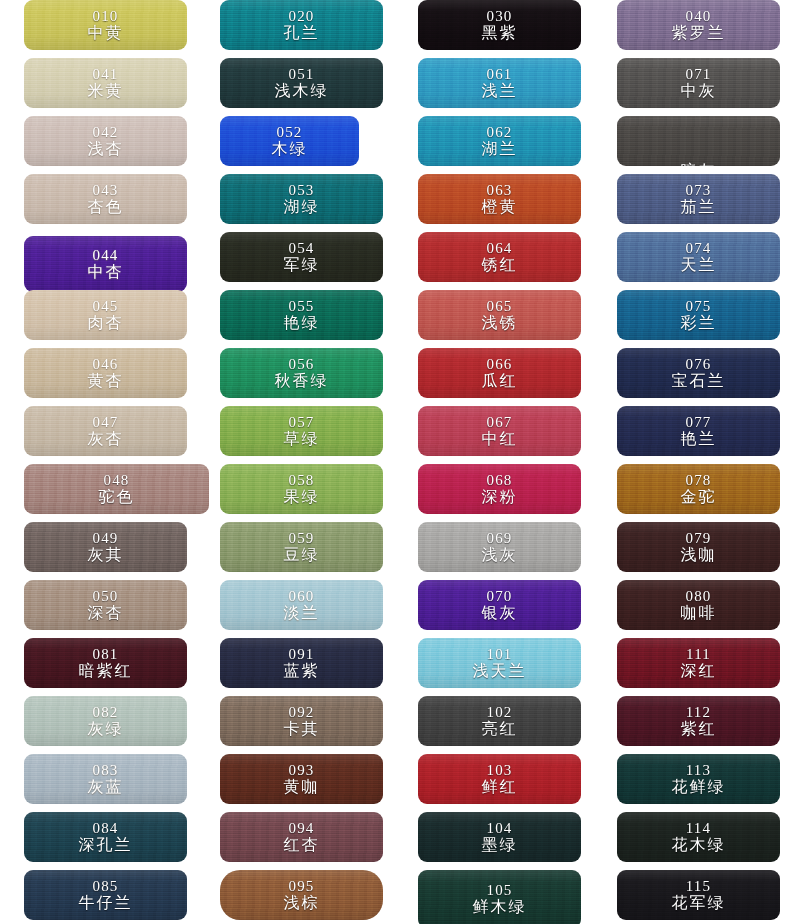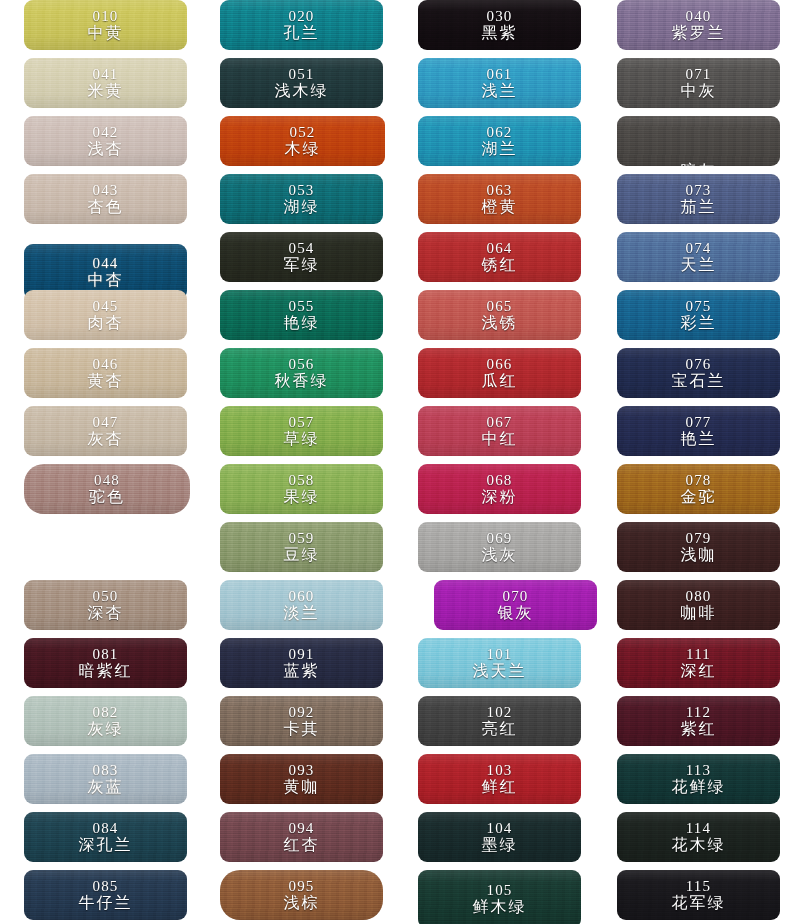--- a/index.html
+++ b/index.html
@@ -138,21 +138,21 @@
       <div class="sw-name">浅兰</div>
     </div>
     <div class="swatch" style="left: 617px; top: 58px; width: 163px; height: 50px; border-radius: 9px; background-color: rgb(83, 81, 79);">
       <div class="sw-code">071</div>
       <div class="sw-name">中灰</div>
     </div>
     <div class="swatch light" style="left: 24px; top: 116px; width: 163px; height: 50px; border-radius: 9px; background-color: rgb(207, 192, 185);">
       <div class="sw-code">042</div>
       <div class="sw-name">浅杏</div>
     </div>
-    <div class="swatch" style="left: 220px; top: 116px; width: 165px; height: 50px; border-radius: 9px; background-color: #c2410c;">
+    <div class="swatch" style="left: 220px; top: 116px; width: 139px; height: 50px; border-radius: 9px; background-color: #1d4ed8;">
       <div class="sw-code">052</div>
       <div class="sw-name">木绿</div>
     </div>
     <div class="swatch" style="left: 418px; top: 116px; width: 163px; height: 50px; border-radius: 9px; background-color: rgb(31, 147, 181);">
       <div class="sw-code">062</div>
       <div class="sw-name">湖兰</div>
     </div>
     <div class="swatch" style="left: 617px; top: 116px; width: 163px; height: 50px; border-radius: 9px; background-color: rgb(74, 71, 68); gap: 44px;">
       <div class="sw-code">072</div>
       <div class="sw-name">暗灰</div>
@@ -166,21 +166,21 @@
       <div class="sw-name">湖绿</div>
     </div>
     <div class="swatch" style="left: 418px; top: 174px; width: 163px; height: 50px; border-radius: 9px; background-color: rgb(188, 74, 36);">
       <div class="sw-code">063</div>
       <div class="sw-name">橙黄</div>
     </div>
     <div class="swatch" style="left: 617px; top: 174px; width: 163px; height: 50px; border-radius: 9px; background-color: rgb(77, 92, 133);">
       <div class="sw-code">073</div>
       <div class="sw-name">茄兰</div>
     </div>
-    <div class="swatch light" style="left: 24px; top: 244px; width: 163px; height: 56px; border-radius: 9px; background-color: #0c4a6e;">
+    <div class="swatch light" style="left: 24px; top: 236px; width: 163px; height: 56px; border-radius: 9px; background-color: #4c1d95;">
       <div class="sw-code">044</div>
       <div class="sw-name">中杏</div>
     </div>
     <div class="swatch" style="left: 220px; top: 232px; width: 163px; height: 50px; border-radius: 9px; background-color: rgb(38, 41, 31);">
       <div class="sw-code">054</div>
       <div class="sw-name">军绿</div>
     </div>
     <div class="swatch" style="left: 418px; top: 232px; width: 163px; height: 50px; border-radius: 9px; background-color: rgb(179, 42, 44);">
       <div class="sw-code">064</div>
       <div class="sw-name">锈红</div>
@@ -230,57 +230,61 @@
       <div class="sw-name">草绿</div>
     </div>
     <div class="swatch" style="left: 418px; top: 406px; width: 163px; height: 50px; border-radius: 9px; background-color: rgb(187, 63, 85);">
       <div class="sw-code">067</div>
       <div class="sw-name">中红</div>
     </div>
     <div class="swatch" style="left: 617px; top: 406px; width: 163px; height: 50px; border-radius: 9px; background-color: rgb(35, 42, 79);">
       <div class="sw-code">077</div>
       <div class="sw-name">艳兰</div>
     </div>
-    <div class="swatch" style="left: 24px; top: 464px; width: 166px; height: 50px; border-radius: 20px; background-color: rgb(168, 134, 127);">
+    <div class="swatch" style="left: 24px; top: 464px; width: 185px; height: 50px; border-radius: 9px; background-color: rgb(168, 134, 127);">
       <div class="sw-code">048</div>
       <div class="sw-name">驼色</div>
     </div>
     <div class="swatch" style="left: 220px; top: 464px; width: 163px; height: 50px; border-radius: 9px; background-color: rgb(139, 178, 85);">
       <div class="sw-code">058</div>
       <div class="sw-name">果绿</div>
     </div>
     <div class="swatch" style="left: 418px; top: 464px; width: 163px; height: 50px; border-radius: 9px; background-color: rgb(187, 32, 77);">
       <div class="sw-code">068</div>
       <div class="sw-name">深粉</div>
     </div>
     <div class="swatch" style="left: 617px; top: 464px; width: 163px; height: 50px; border-radius: 9px; background-color: rgb(160, 103, 28);">
       <div class="sw-code">078</div>
       <div class="sw-name">金驼</div>
     </div>
+    <div class="swatch" style="left: 24px; top: 522px; width: 163px; height: 50px; border-radius: 9px; background-color: rgb(112, 99, 95);">
+      <div class="sw-code">049</div>
+      <div class="sw-name">灰其</div>
+    </div>
     <div class="swatch" style="left: 220px; top: 522px; width: 163px; height: 50px; border-radius: 9px; background-color: rgb(139, 155, 109);">
       <div class="sw-code">059</div>
       <div class="sw-name">豆绿</div>
     </div>
     <div class="swatch" style="left: 418px; top: 522px; width: 163px; height: 50px; border-radius: 9px; background-color: rgb(169, 168, 166);">
       <div class="sw-code">069</div>
       <div class="sw-name">浅灰</div>
     </div>
     <div class="swatch" style="left: 617px; top: 522px; width: 163px; height: 50px; border-radius: 9px; background-color: rgb(58, 32, 32);">
       <div class="sw-code">079</div>
       <div class="sw-name">浅咖</div>
     </div>
     <div class="swatch" style="left: 24px; top: 580px; width: 163px; height: 50px; border-radius: 9px; background-color: rgb(167, 146, 130);">
       <div class="sw-code">050</div>
       <div class="sw-name">深杏</div>
     </div>
     <div class="swatch light" style="left: 220px; top: 580px; width: 163px; height: 50px; border-radius: 9px; background-color: rgb(166, 201, 212);">
       <div class="sw-code">060</div>
       <div class="sw-name">淡兰</div>
     </div>
-    <div class="swatch" style="left: 418px; top: 580px; width: 163px; height: 50px; border-radius: 9px; background-color: #a21caf; margin-left: 16px;">
+    <div class="swatch" style="left: 418px; top: 580px; width: 163px; height: 50px; border-radius: 9px; background-color: #4c1d95;">
       <div class="sw-code">070</div>
       <div class="sw-name">银灰</div>
     </div>
     <div class="swatch" style="left: 617px; top: 580px; width: 163px; height: 50px; border-radius: 9px; background-color: rgb(59, 31, 31);">
       <div class="sw-code">080</div>
       <div class="sw-name">咖啡</div>
     </div>
     <div class="swatch" style="left: 24px; top: 638px; width: 163px; height: 50px; border-radius: 9px; background-color: rgb(69, 21, 31);">
       <div class="sw-code">081</div>
       <div class="sw-name">暗紫红</div>

